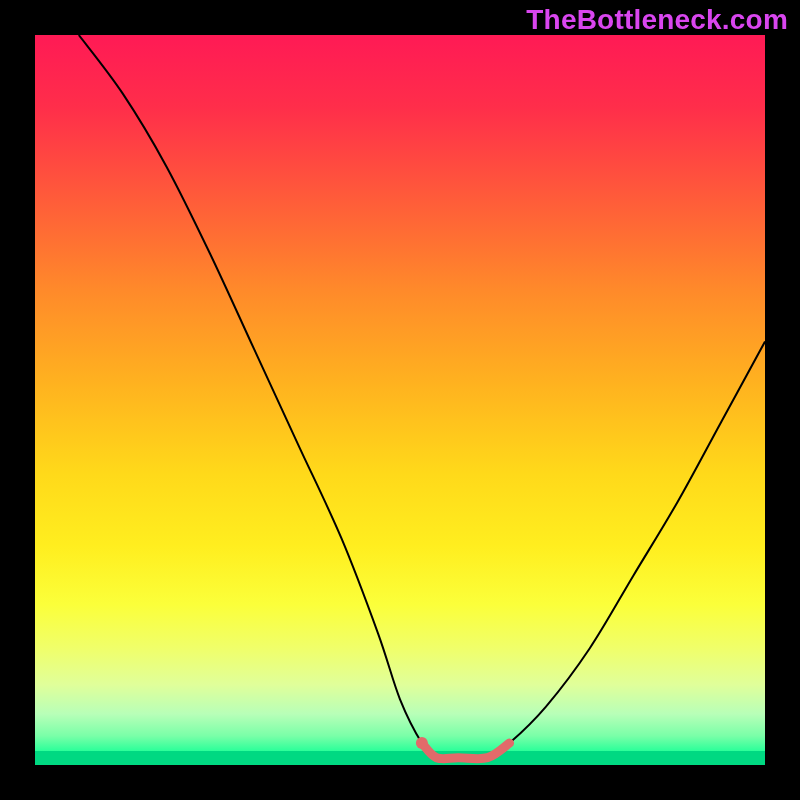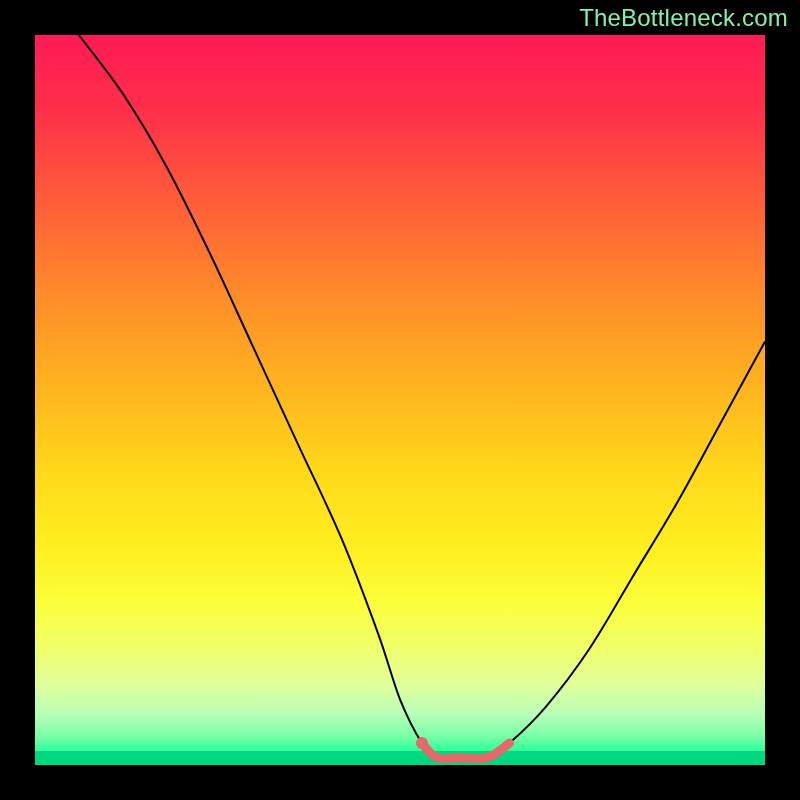--- a/index.html
+++ b/index.html
@@ -14,23 +14,23 @@
   .frame {
     position: relative;
     width: 800px;
     height: 800px;
     background: #000;
   }
   .watermark {
     position: absolute;
     top: 4px;
     right: 12px;
-    color: #86efac;
-    font-size: 24px;
-    font-weight: 400;
+    color: #d946ef;
+    font-size: 28px;
+    font-weight: 700;
     letter-spacing: 0.2px;
     z-index: 10;
   }
   .plot-area {
     position: absolute;
     left: 35px;
     top: 35px;
     width: 730px;
     height: 730px;
     overflow: hidden;

